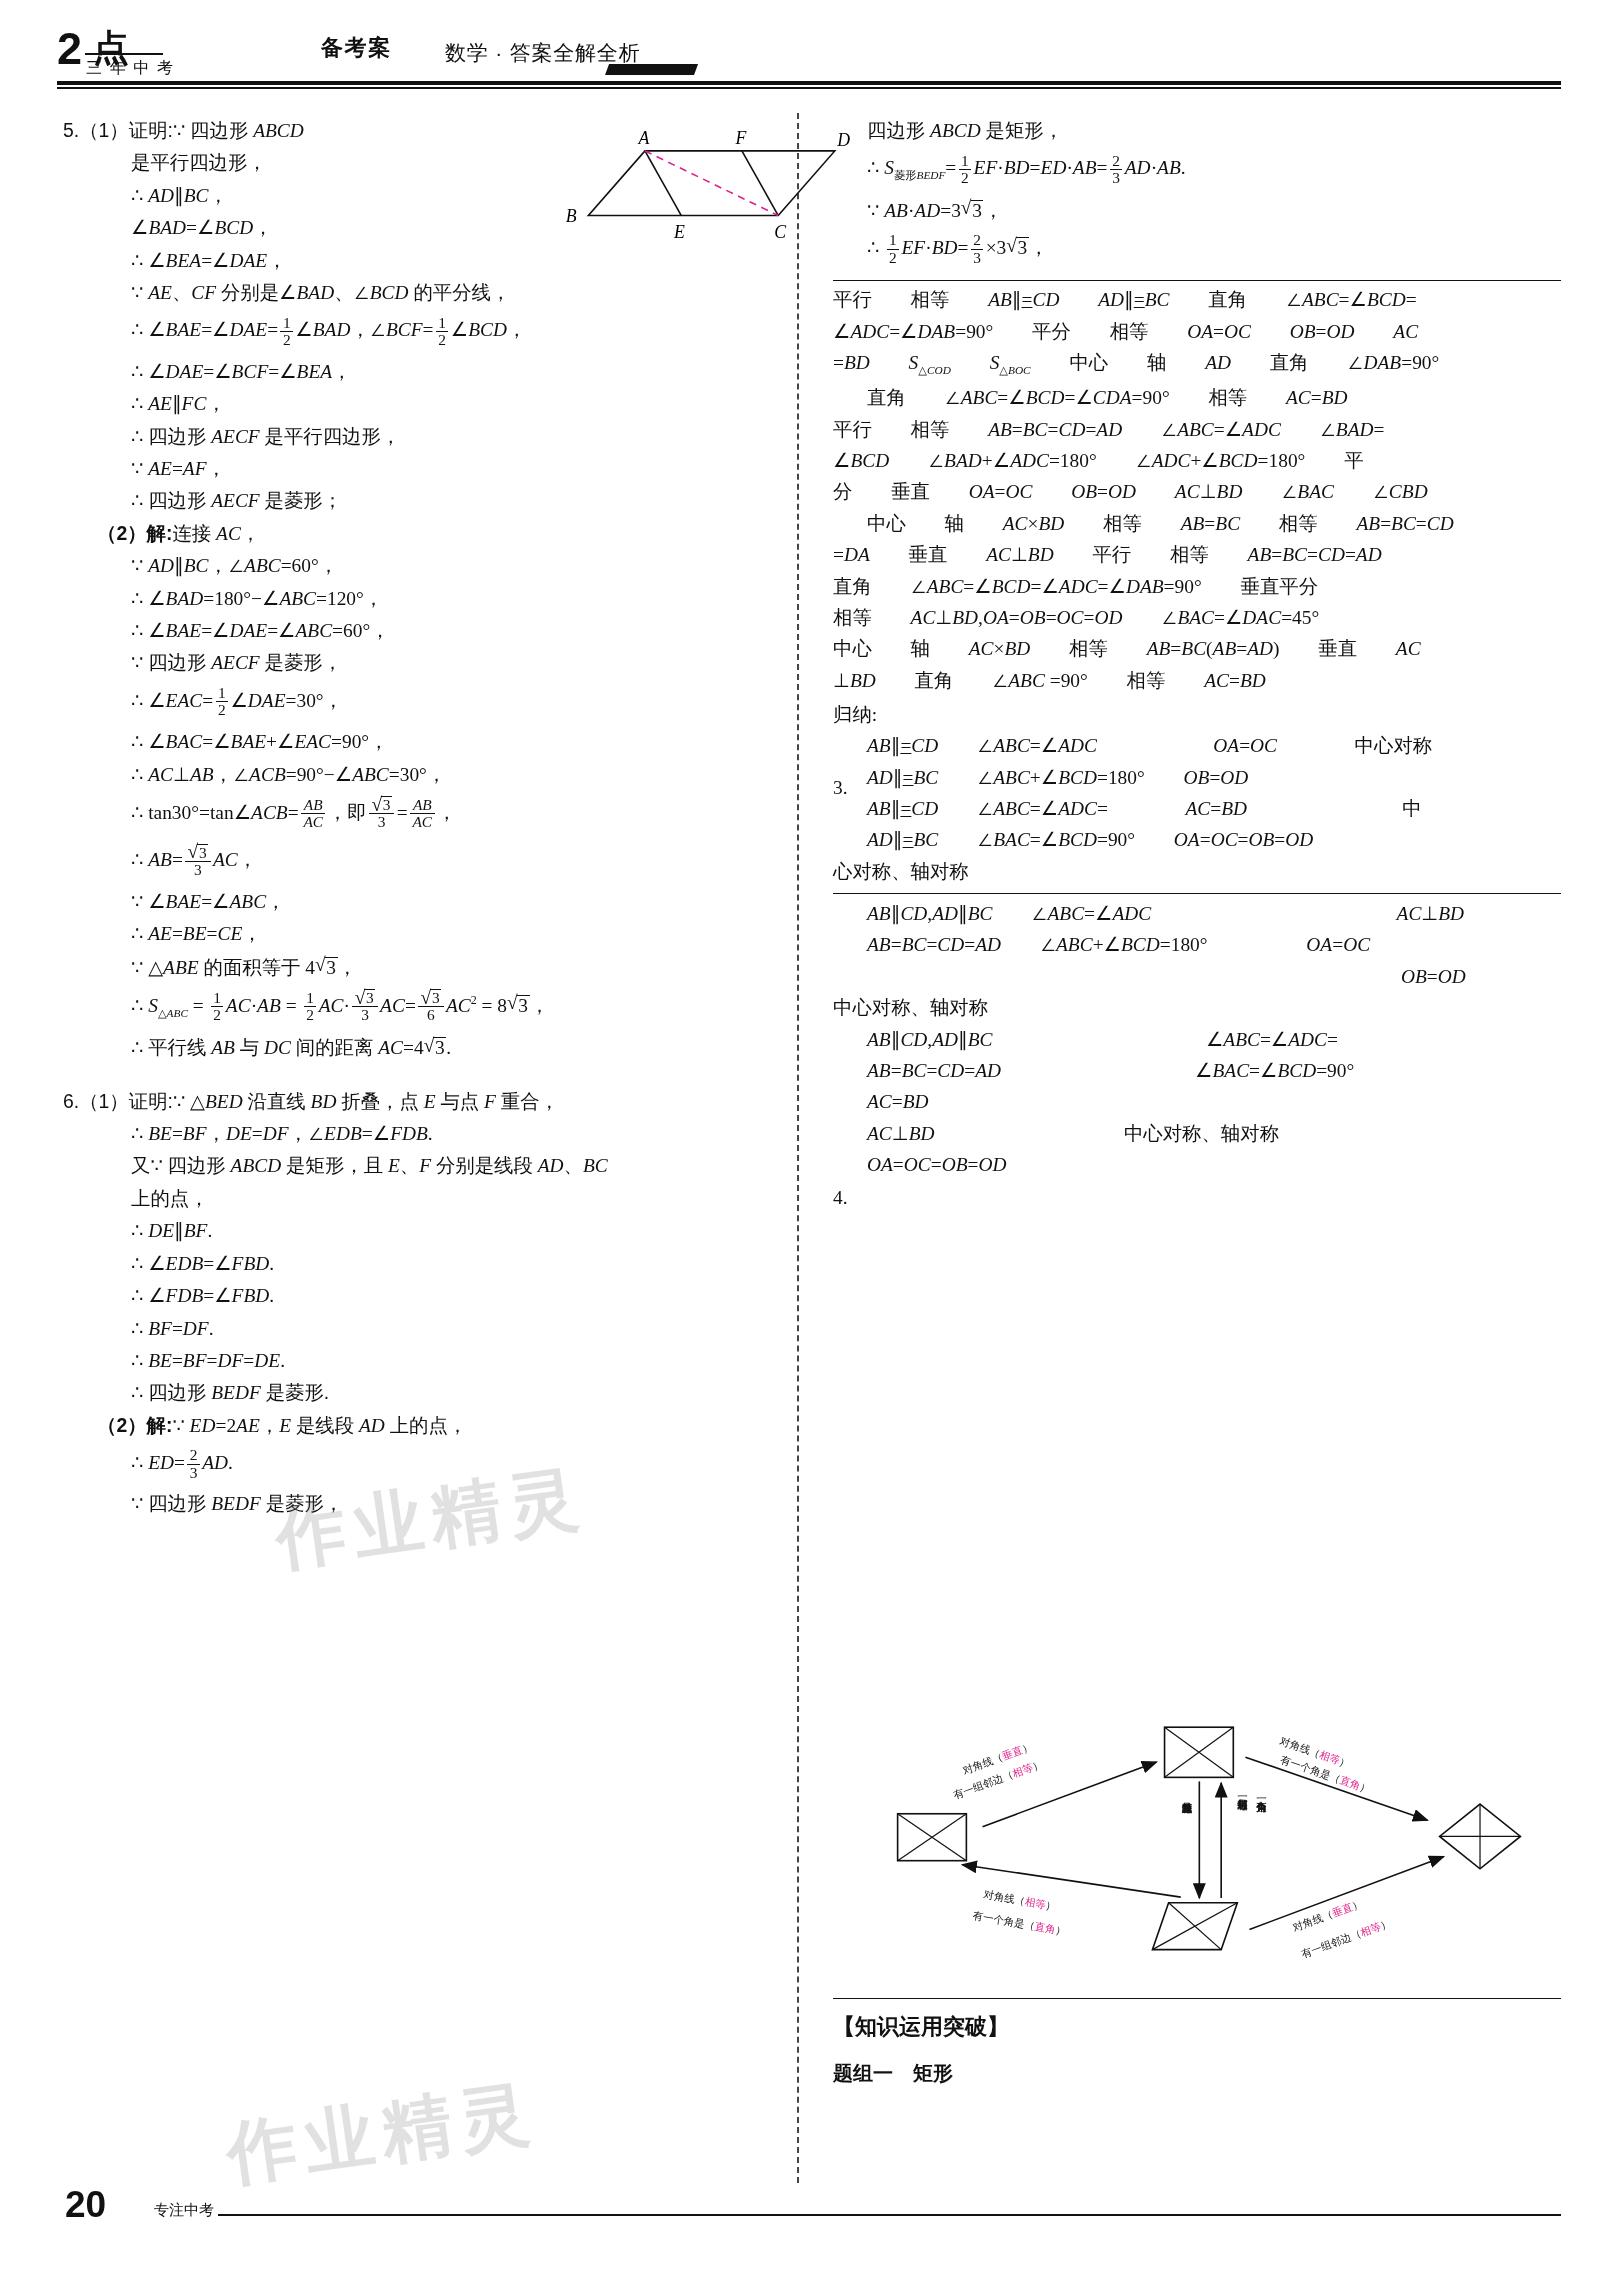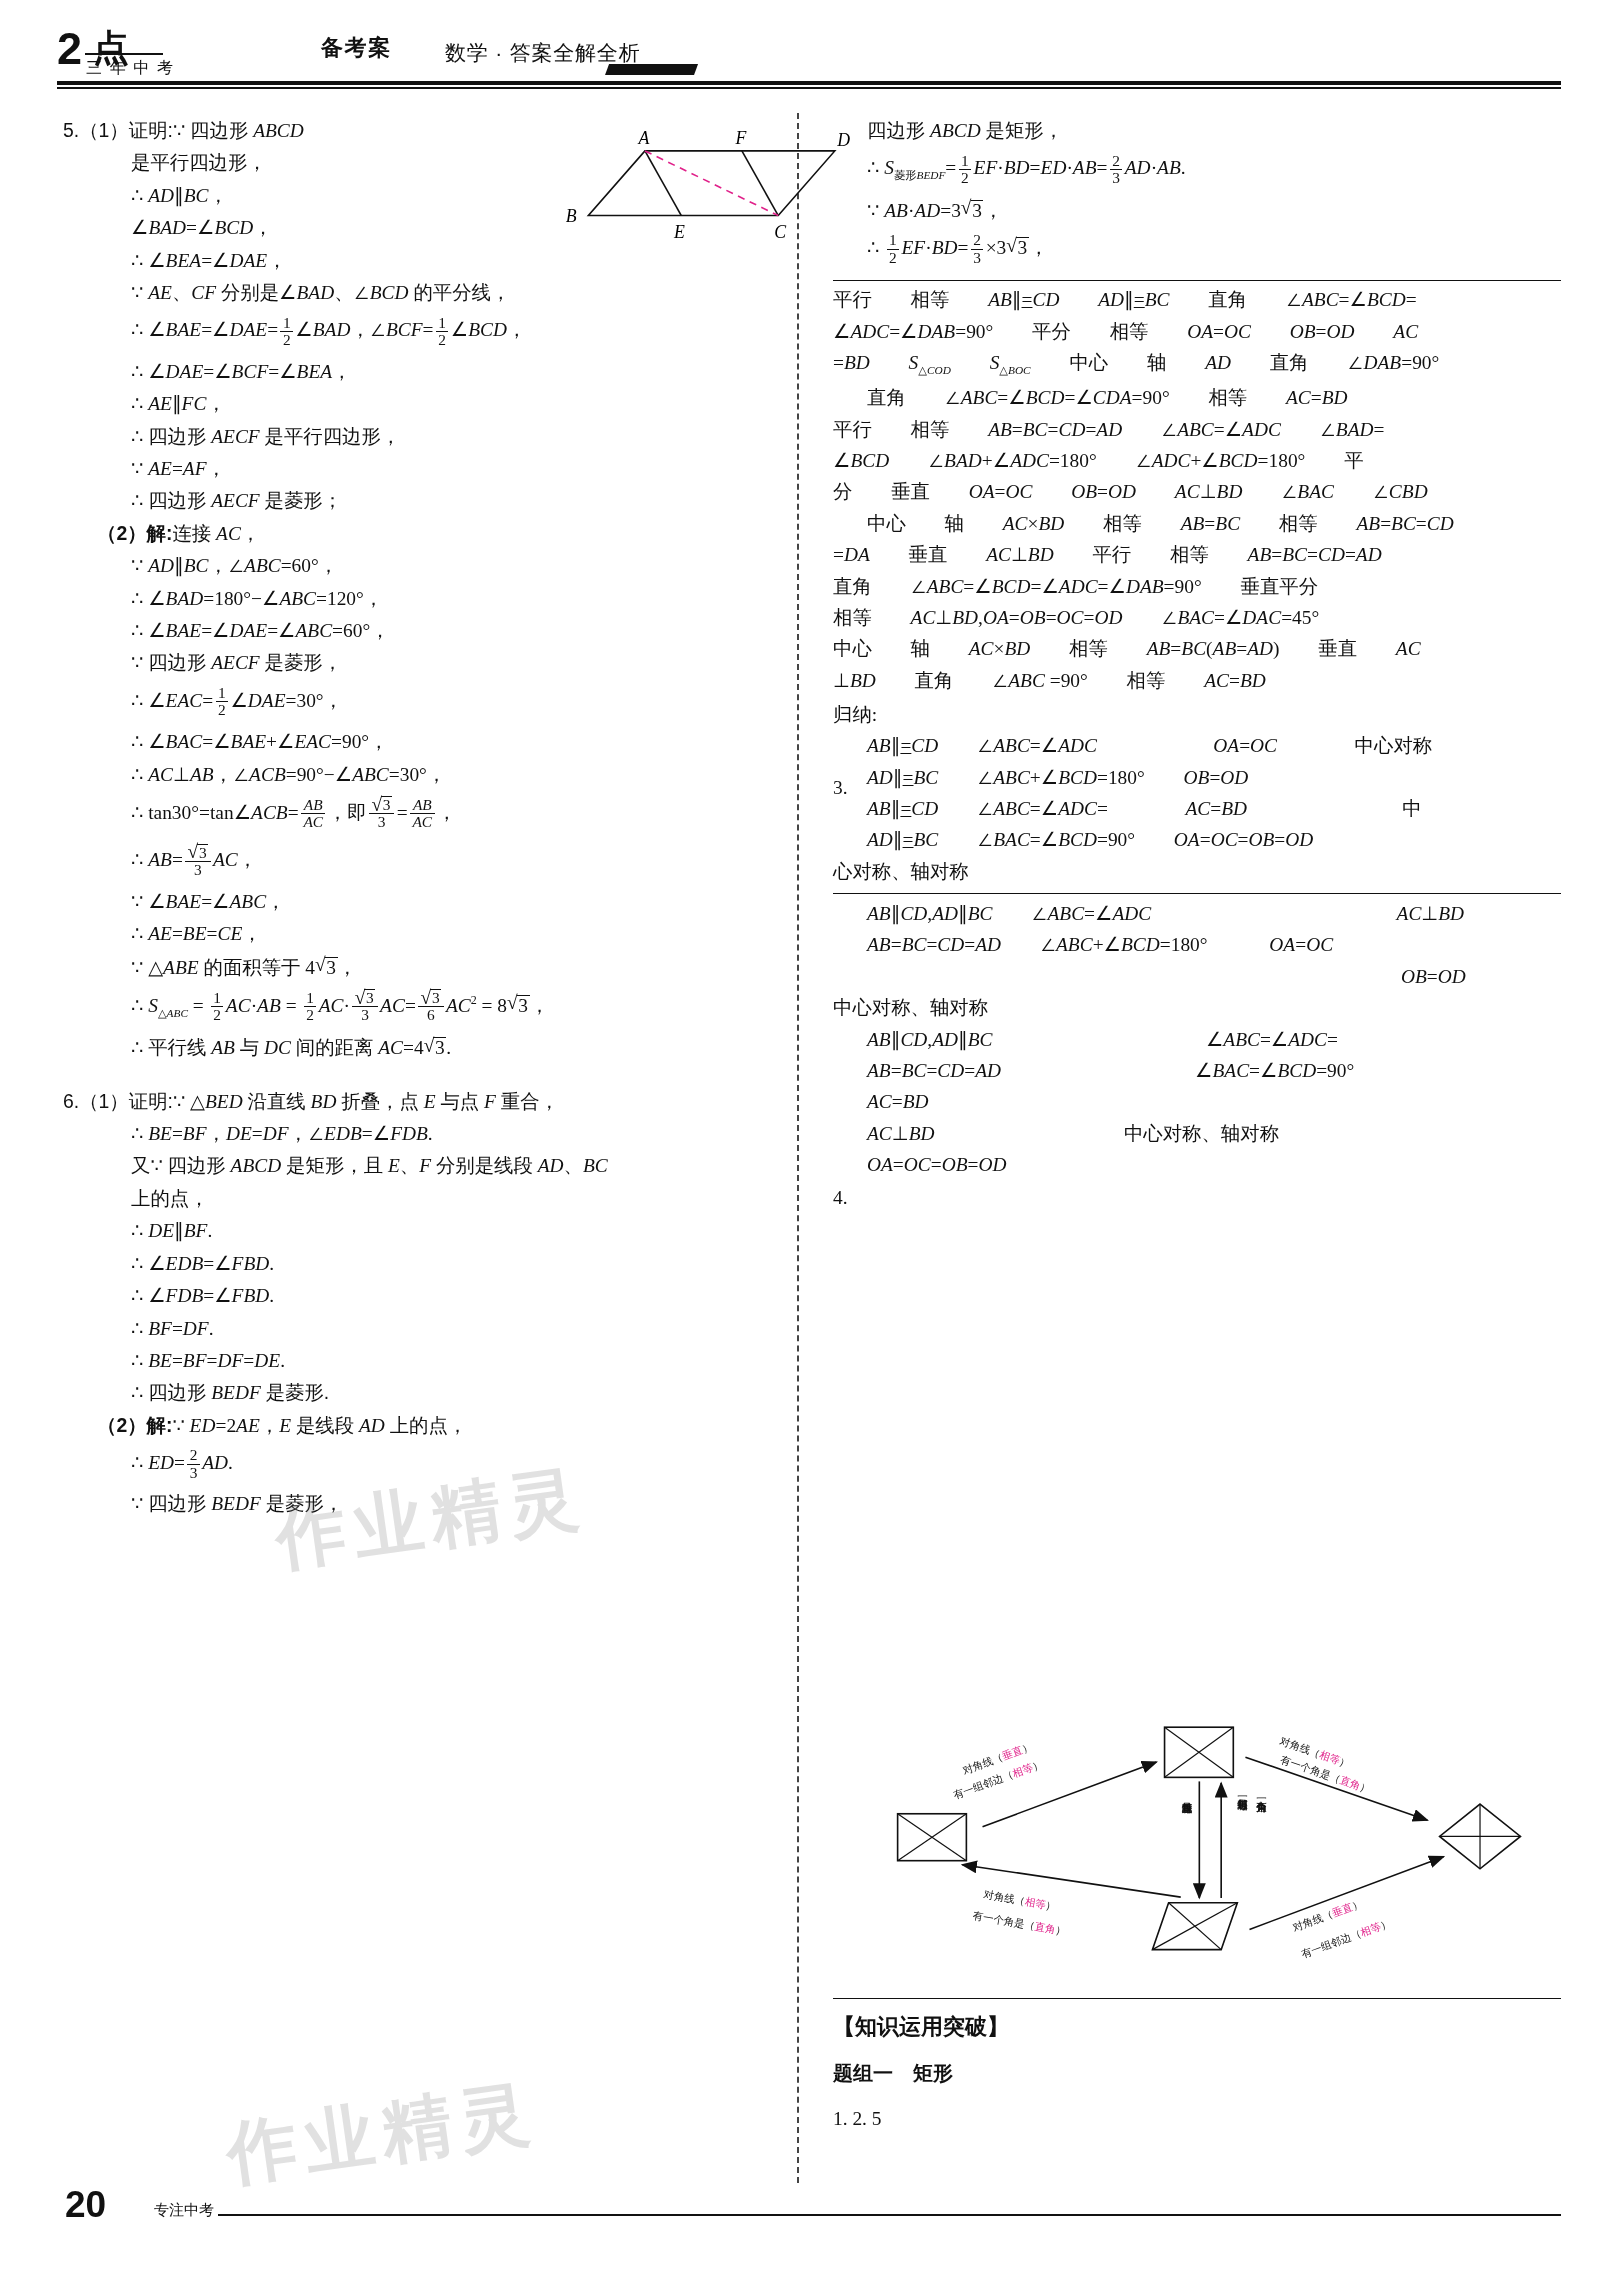--- a/index.html
+++ b/index.html
@@ -184,21 +184,21 @@
       <div class="fillrow ind1"><i class="it">AB</i>∥<span style="text-decoration:underline;">=</span><i class="it">CD</i>　　∠<i class="it">ABC</i>=∠<i class="it">ADC</i>　　　　　　<i class="it">OA</i>=<i class="it">OC</i>　　　　<span class="cjk">中心对称</span></div>
       <div class="fillrow ind1"><i class="it">AD</i>∥<span style="text-decoration:underline;">=</span><i class="it">BC</i>　　∠<i class="it">ABC</i>+∠<i class="it">BCD</i>=180°　　<i class="it">OB</i>=<i class="it">OD</i></div>
       <div class="fillrow ind1"><i class="it">AB</i>∥<span style="text-decoration:underline;">=</span><i class="it">CD</i>　　∠<i class="it">ABC</i>=∠<i class="it">ADC</i>=　　　　<i class="it">AC</i>=<i class="it">BD</i>　　　　　　　　<span class="cjk">中</span></div>
       <div class="fillrow ind1"><i class="it">AD</i>∥<span style="text-decoration:underline;">=</span><i class="it">BC</i>　　∠<i class="it">BAC</i>=∠<i class="it">BCD</i>=90°　　<i class="it">OA</i>=<i class="it">OC</i>=<i class="it">OB</i>=<i class="it">OD</i></div>
       <div class="fillrow"><span class="cjk">心对称、轴对称</span></div>
     </div>
 
     <div style="border-top:1.2px solid #111;margin:8px 0 9.7px 0;width:100%;"></div>
 
     <div class="fillrow ind1"><i class="it">AB</i>∥<i class="it">CD</i>,<i class="it">AD</i>∥<i class="it">BC</i>　　∠<i class="it">ABC</i>=∠<i class="it">ADC</i>　　　　　　<span style="margin-left:129px"><i class="it">AC</i>⊥<i class="it">BD</i></span></div>
-    <div class="fillrow ind1"><i class="it">AB</i>=<i class="it">BC</i>=<i class="it">CD</i>=<i class="it">AD</i>　　∠<i class="it">ABC</i>+∠<i class="it">BCD</i>=180°　　<span style="margin-left:23px"><i class="it">OA</i>=<i class="it">OC</i></span></div>
+    <div class="fillrow ind1"><i class="it">AB</i>=<i class="it">BC</i>=<i class="it">CD</i>=<i class="it">AD</i>　　∠<i class="it">ABC</i>+∠<i class="it">BCD</i>=180°　　<span style="margin-left:60px"><i class="it">OA</i>=<i class="it">OC</i></span></div>
     <div class="fillrow ind1"><span style="margin-left:534px"><i class="it">OB</i>=<i class="it">OD</i></span></div>
     <div class="fillrow"><span class="cjk">中心对称、轴对称</span></div>
 
     <div class="fillrow ind1"><i class="it">AB</i>∥<i class="it">CD</i>,<i class="it">AD</i>∥<i class="it">BC</i>　　　　　　<span style="margin-left:97px">∠<i class="it">ABC</i>=∠<i class="it">ADC</i>=</span></div>
     <div class="fillrow ind1"><i class="it">AB</i>=<i class="it">BC</i>=<i class="it">CD</i>=<i class="it">AD</i>　　　　　<span style="margin-left:97px">∠<i class="it">BAC</i>=∠<i class="it">BCD</i>=90°</span></div>
     <div class="fillrow ind1"><i class="it">AC</i>=<i class="it">BD</i></div>
     <div class="fillrow ind1"><i class="it">AC</i>⊥<i class="it">BD</i>　　　　　　<span class="cjk" style="margin-left:73px">中心对称、轴对称</span></div>
     <div class="fillrow ind1"><i class="it">OA</i>=<i class="it">OC</i>=<i class="it">OB</i>=<i class="it">OD</i></div>
 
     <div class="fillrow" style="margin-top:13px">4.</div>
@@ -251,21 +251,20 @@
     <div class="qlbl" style="left:131px;top:194px;transform:rotate(10deg);">有一个角是（<span class="pink">直角</span>）</div>
 
     <div class="qlbl" style="left:450px;top:186px;transform:rotate(-20deg);">对角线（<span class="pink">垂直</span>）</div>
     <div class="qlbl" style="left:458px;top:209px;transform:rotate(-20deg);">有一组邻边（<span class="pink">相等</span>）</div>
   </div>
 
   <div style="position:absolute;left:833px;top:1998px;width:728px;">
     <div style="border-top:1.6px solid #111;margin-bottom:13px;"></div>
     <div class="secthead">【知识运用突破】</div>
     <div style="font-family:'Liberation Sans',sans-serif;font-weight:bold;font-size:20px;margin-top:18px;">题组一　矩形</div>
-    <div style="font-size:19.4px;margin-top:21px;">1. 2. 5</div>
   </div>
 
   <div class="wm wm1">作业精灵</div>
   <div class="wm wm2">作业精灵</div>
 
   <div class="pgnum">20</div>
   <div class="foot-label">专注中考</div>
   <div class="foot-rule"></div>
 
 </div>

